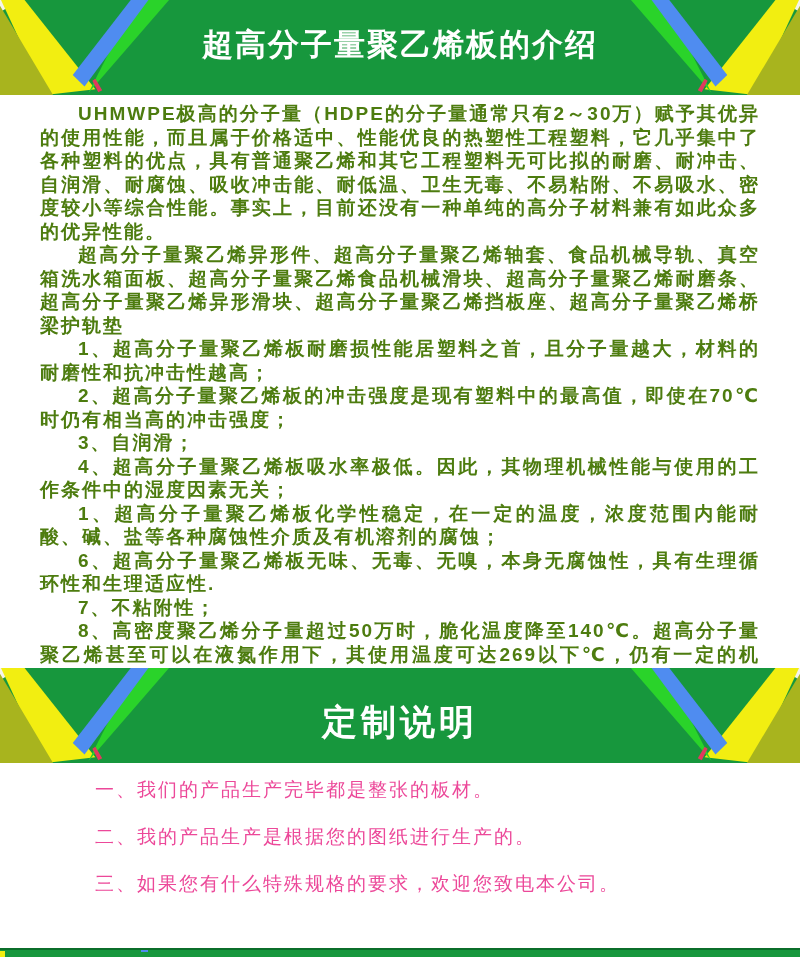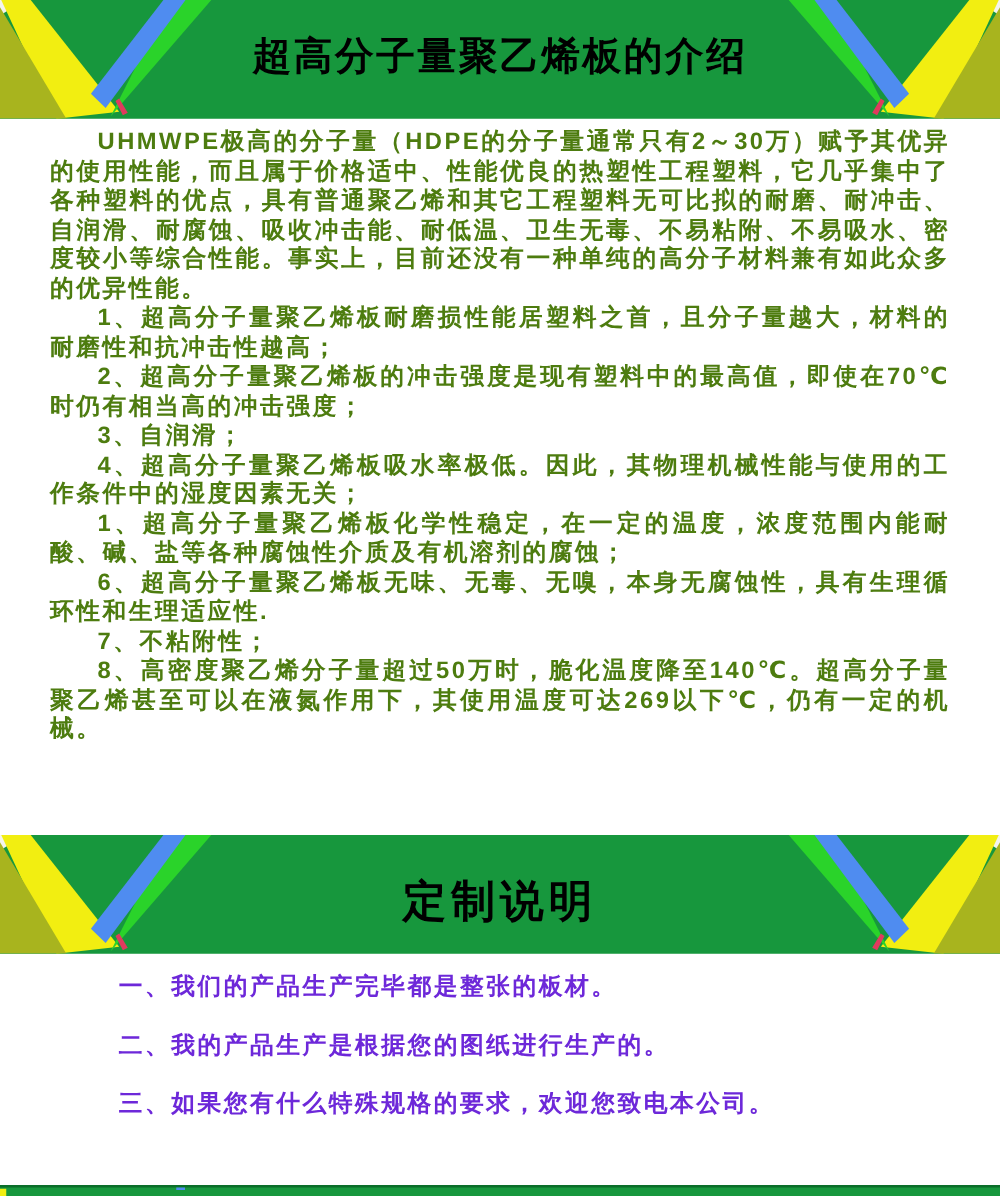--- a/index.html
+++ b/index.html
@@ -18,21 +18,21 @@
     position:relative;
     height:95px;
     background:#17973d;
     display:flex;
     align-items:center;
     justify-content:center;
     overflow:hidden;
   }
   .banner-title {
     font-weight:bold;
-    color:#000000;
+    color:#ffffff;
     letter-spacing:2px;
     text-align:center;
     line-height:1;
     padding-bottom:6px;
   }
   .banner-title.main { font-size:31px; }
   .banner-title.custom { font-size:35px; letter-spacing:4px; padding-bottom:0; padding-top:12px;text-align:right; }
   .ribbon {
     position:absolute; top:0; left:0;
     width:172px; height:95px;
@@ -57,23 +57,23 @@
   
   .notes-section {
     height:185px;
     padding:16px 60px 0 95px;
     overflow:hidden;
   }
   .notes-section p {
     font-size:19px;
     line-height:22px;
     letter-spacing:2px;
-    font-weight:bold;
+    font-weight:normal;
     margin-bottom:25px;
-    color:#6d28d9;
+    color:#ec4899;
   }
   
   .bottom-bar {
     position:relative;
     height:9px;
     background:#17973d;
     border-top:2px solid #0b6e2a;
   }
   .bottom-bar::before {
     content:""; position:absolute; left:0; top:1px;
@@ -104,20 +104,21 @@
       <polygon points="0,6 0,100 54,100" fill="#a8b41e"></polygon>
       <polygon points="90,98 138,0 172,0" fill="#2ad32a"></polygon>
       <polygon points="74,79 133,0 151,0 86,91" fill="#4f8cf0"></polygon>
       <polygon points="94,85 97,83 104,95 100,97" fill="#e03a5e"></polygon>
     </svg>
     <div class="banner-title main">超高分子量聚乙烯板的介绍</div>
   </div>
 
   <div class="intro-section">
     <p class="indent">UHMWPE极高的分子量（HDPE的分子量通常只有2～30万）赋予其优异的使用性能，而且属于价格适中、性能优良的热塑性工程塑料，它几乎集中了各种塑料的优点，具有普通聚乙烯和其它工程塑料无可比拟的耐磨、耐冲击、自润滑、耐腐蚀、吸收冲击能、耐低温、卫生无毒、不易粘附、不易吸水、密度较小等综合性能。事实上，目前还没有一种单纯的高分子材料兼有如此众多的优异性能。</p>
+    <p class="indent">超高分子量聚乙烯异形件、超高分子量聚乙烯轴套、食品机械导轨、真空箱洗水箱面板、超高分子量聚乙烯食品机械滑块、超高分子量聚乙烯耐磨条、超高分子量聚乙烯异形滑块、超高分子量聚乙烯挡板座、超高分子量聚乙烯桥梁护轨垫</p>
     <p class="indent">1、超高分子量聚乙烯板耐磨损性能居塑料之首，且分子量越大，材料的耐磨性和抗冲击性越高；</p>
     <p class="indent">2、超高分子量聚乙烯板的冲击强度是现有塑料中的最高值，即使在70℃时仍有相当高的冲击强度；</p>
     <p class="indent">3、自润滑；</p>
     <p class="indent">4、超高分子量聚乙烯板吸水率极低。因此，其物理机械性能与使用的工作条件中的湿度因素无关；</p>
     <p class="indent">1、超高分子量聚乙烯板化学性稳定，在一定的温度，浓度范围内能耐酸、碱、盐等各种腐蚀性介质及有机溶剂的腐蚀；</p>
     <p class="indent">6、超高分子量聚乙烯板无味、无毒、无嗅，本身无腐蚀性，具有生理循环性和生理适应性.</p>
     <p class="indent">7、不粘附性；</p>
     <p class="indent">8、高密度聚乙烯分子量超过50万时，脆化温度降至140℃。超高分子量聚乙烯甚至可以在液氮作用下，其使用温度可达269以下℃，仍有一定的机械。</p>
   </div>
 

